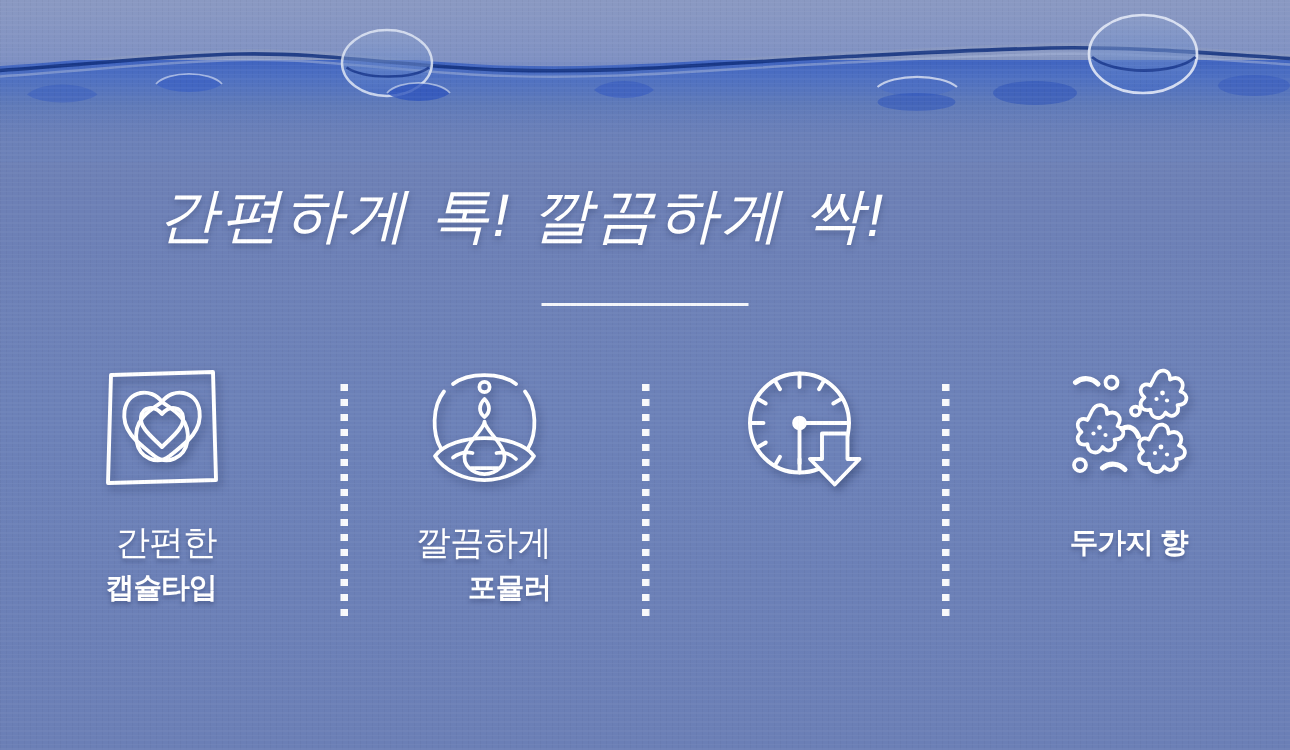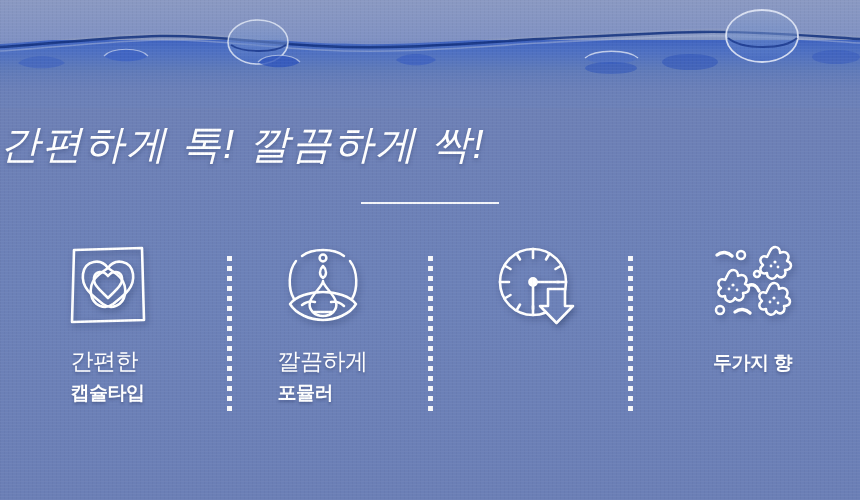--- a/index.html
+++ b/index.html
@@ -57,20 +57,21 @@
   .surface-svg {
     position: absolute;
     left: 0; top: 0;
   }
 
   
   .headline {
     position: absolute;
     left: 0; top: 116px;
     width: 696px;
+    text-align: center;
     color: #ffffff;
     font-size: 40px;
     line-height: 56px;
     font-weight: 400;
     font-style: italic;
     letter-spacing: 2px;
     text-shadow: 0 2px 4px rgba(30,44,84,.35);
     white-space: nowrap;
   }
 
@@ -103,21 +104,21 @@
   .icon-box {
     width: 100px;
     height: 94px;
     display: flex;
     align-items: center;
     justify-content: center;
     filter: drop-shadow(2px 3px 3px rgba(34,48,92,.45));
   }
   .labels {
     margin-top: 14px;
-    text-align: left;
+    text-align: right;
     color: #ffffff;
     text-shadow: 0 2px 3px rgba(34,48,92,.40);
   }
   .label-top {
     font-size: 23px;
     line-height: 30px;
     font-weight: 400;
     letter-spacing: -0.5px;
     white-space: nowrap;
   }

